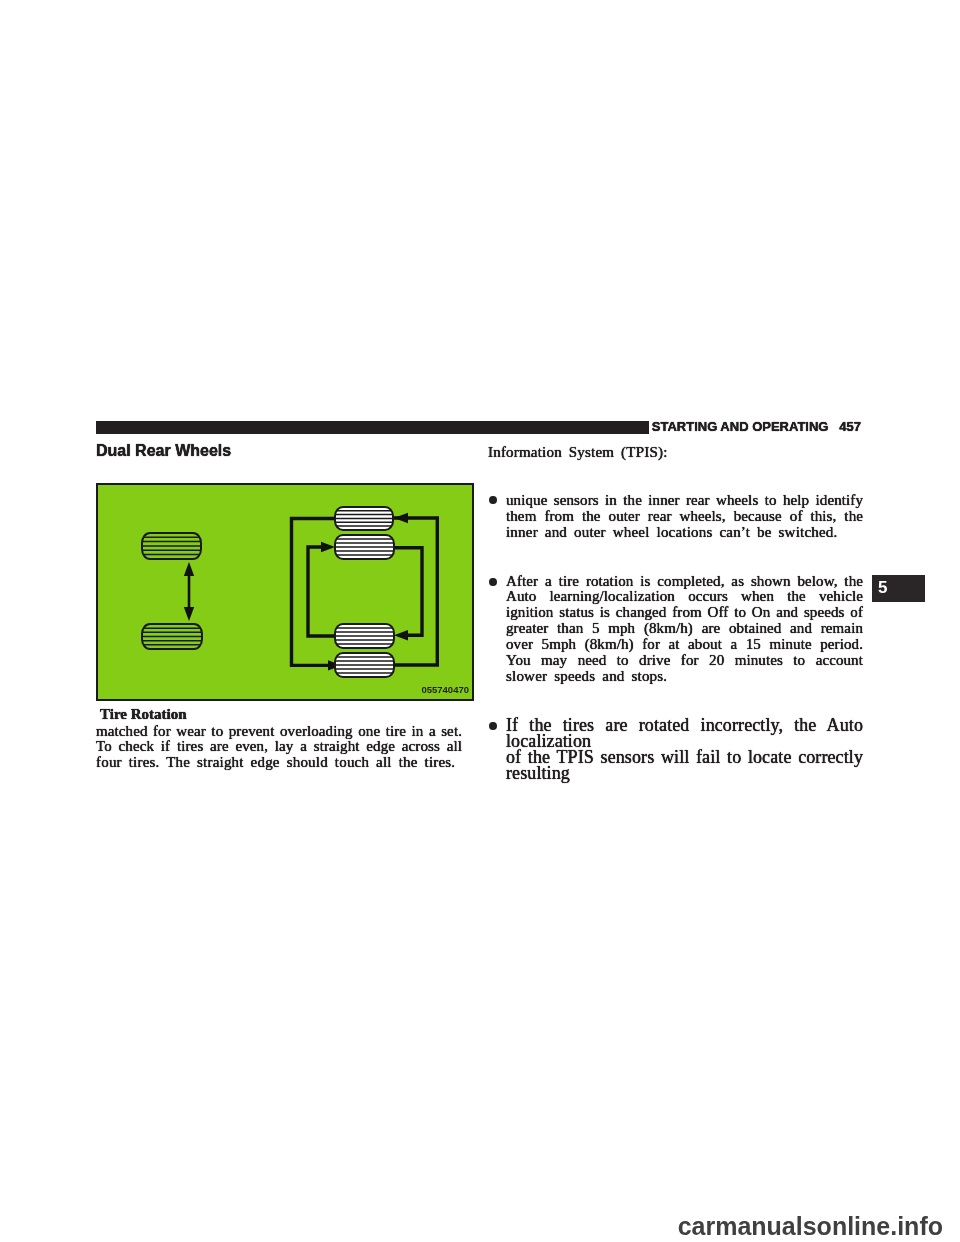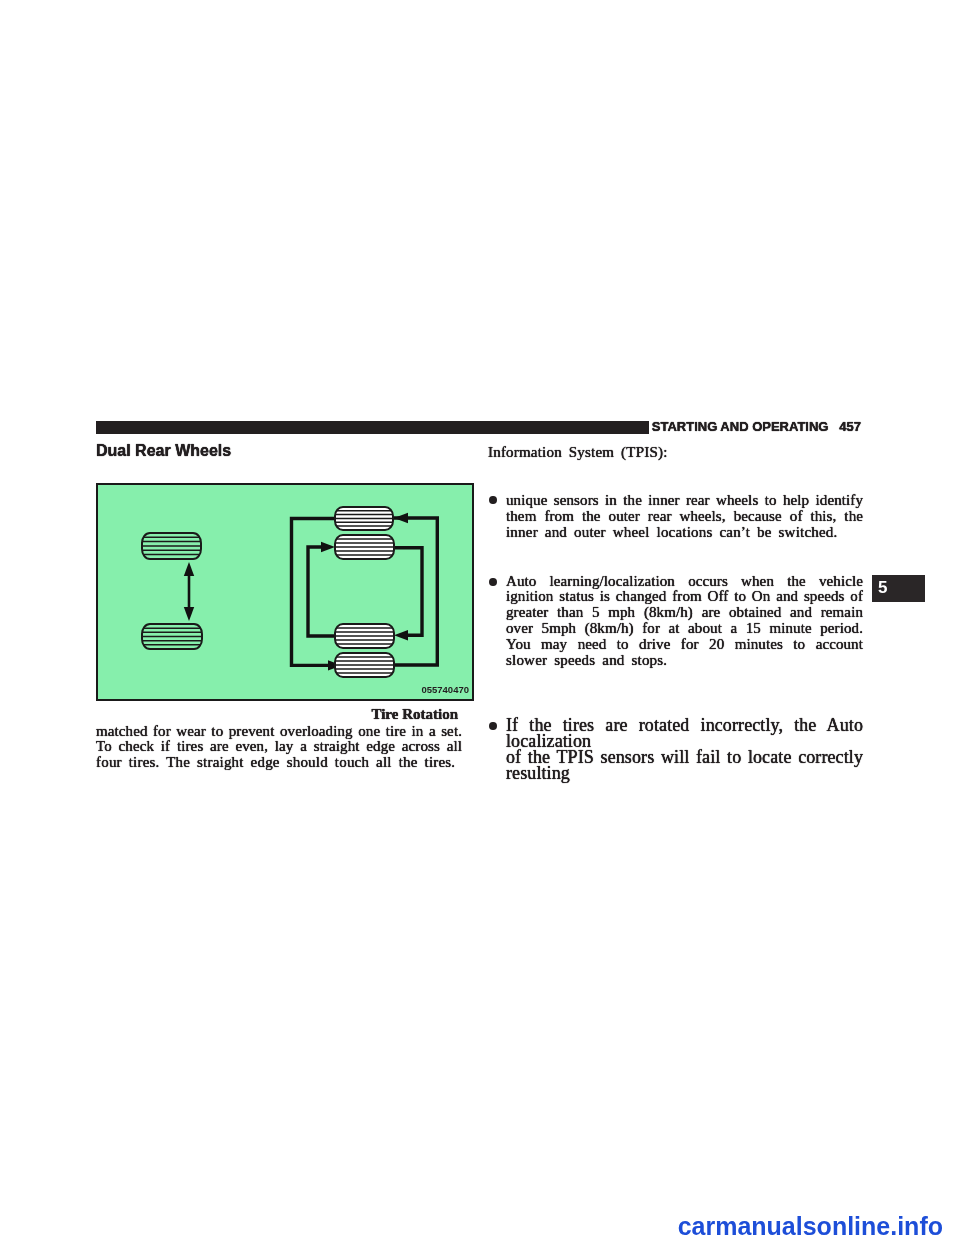--- a/index.html
+++ b/index.html
@@ -14,21 +14,21 @@
 </style>
 </head>
 <body>
 
 <div class="abs" style="left:96px; top:421px; width:553px; height:12.5px; background:#231f20;"></div>
 
 <div class="abs sans txt" style="right:99px; top:420px; font-size:13px; font-weight:bold; letter-spacing:0; line-height:1; white-space:nowrap;">STARTING AND OPERATING&nbsp;&nbsp;&nbsp;457</div>
 
 <div class="abs sans txt" style="left:96px; top:442px; font-size:16px; font-weight:bold; white-space:nowrap;">Dual Rear Wheels</div>
 
-<div class="abs" style="left:96px; top:483px; width:374px; height:214px; background:#86efac; border:2px solid #1a1a1a;">
+<div class="abs" style="left:96px; top:483px; width:374px; height:214px; background:#84cc16; border:2px solid #1a1a1a;">
 <svg width="374" height="214" viewBox="0 0 374 214">
 
   <g stroke="#1a1a1a" fill="none">
     <rect x="44" y="48" width="59" height="26" rx="8" ry="10" stroke-width="2"></rect>
     <line x1="46" y1="52.3" x2="101" y2="52.3" stroke-width="1.5"></line>
     <line x1="45" y1="56.6" x2="102" y2="56.6" stroke-width="1.5"></line>
     <line x1="44.5" y1="61" x2="102.5" y2="61" stroke-width="1.5"></line>
     <line x1="45" y1="65.3" x2="102" y2="65.3" stroke-width="1.5"></line>
     <line x1="46" y1="69.6" x2="101" y2="69.6" stroke-width="1.5"></line>
   </g>
@@ -90,52 +90,53 @@
         <line x1="238" y1="176" x2="295" y2="176"></line>
         <line x1="237.5" y1="180" x2="295.5" y2="180"></line>
         <line x1="238" y1="184" x2="295" y2="184"></line>
         <line x1="239" y1="188" x2="294" y2="188"></line>
   </g>
 
   <text x="371" y="208" text-anchor="end" font-family="Liberation Sans, sans-serif" font-size="9.5" font-weight="bold" fill="#231f20">055740470</text>
 </svg>
 </div>
 
-<div class="abs serif txt" style="left:80px; top:706px; width:378px; text-align:right; font-size:15px; font-weight:bold;">Tire Rotation</div>
+<div class="abs serif txt" style="left:100px; top:706px; width:378px; text-align:left; font-size:15px; font-weight:bold;">Tire Rotation</div>
 
 <div class="abs serif txt" style="left:96px; top:724px; width:366px; font-size:15px; line-height:15.4px; letter-spacing:0.1px;">
   <div class="j">matched for wear to prevent overloading one tire in a set.</div>
   <div class="j">To check if tires are even, lay a straight edge across all</div>
   <div class="wide">four tires. The straight edge should touch all the tires.</div>
 </div>
 
 <div class="abs serif txt" style="left:488px; top:444.5px; width:375px; font-size:15px; line-height:15.9px; letter-spacing:0.1px;">
   <div class="wide">Information System (TPIS):</div>
 </div>
 
 <div class="abs" style="left:489px; top:495.5px; width:7.5px; height:8px; border-radius:50%; background:#231f20;"></div>
 <div class="abs serif txt" style="left:506px; top:493px; width:357px; font-size:15px; line-height:15.9px; letter-spacing:0.1px;">
   <div class="j">unique sensors in the inner rear wheels to help identify</div>
   <div class="j">them from the outer rear wheels, because of this, the</div>
   <div class="wide">inner and outer wheel locations can’t be switched.</div>
 </div>
 
 <div class="abs" style="left:489px; top:577.5px; width:7.5px; height:8px; border-radius:50%; background:#231f20;"></div>
 <div class="abs serif txt" style="left:506px; top:573.5px; width:357px; font-size:15px; line-height:15.9px; letter-spacing:0.1px;">
+  <div class="j">After a tire rotation is completed, as shown below, the</div>
   <div class="j">Auto learning/localization occurs when the vehicle</div>
   <div class="j">ignition status is changed from Off to On and speeds of</div>
   <div class="j">greater than 5 mph (8km/h) are obtained and remain</div>
   <div class="j">over 5mph (8km/h) for at about a 15 minute period.</div>
   <div class="j">You may need to drive for 20 minutes to account</div>
   <div class="wide">slower speeds and stops.</div>
 </div>
 
 <div class="abs" style="left:489px; top:722px; width:7.5px; height:8px; border-radius:50%; background:#231f20;"></div>
 <div class="abs serif txt" style="left:506px; top:718px; width:357px; font-size:18px; line-height:15.9px; letter-spacing:0.1px;">
   <div class="j">If the tires are rotated incorrectly, the Auto localization</div>
   <div class="j">of the TPIS sensors will fail to locate correctly resulting</div>
 </div>
 
 <div class="abs sans" style="left:872px; top:575px; width:53px; height:27px; background:#2a2627;">
   <div class="abs" style="left:6px; top:3.5px; color:#ffffff; font-size:17px; font-weight:bold; line-height:1.1;">5</div>
 </div>
 
-<div class="abs sans" style="right:17px; top:1213.5px; color:#1d4ed8; font-size:25px; line-height:1; font-weight:bold; white-space:nowrap;">carmanualsonline.info</div>
+<div class="abs sans" style="right:17px; top:1213.5px; color:#404040; font-size:25px; line-height:1; font-weight:bold; white-space:nowrap;">carmanualsonline.info</div>
 
 </body></html>

